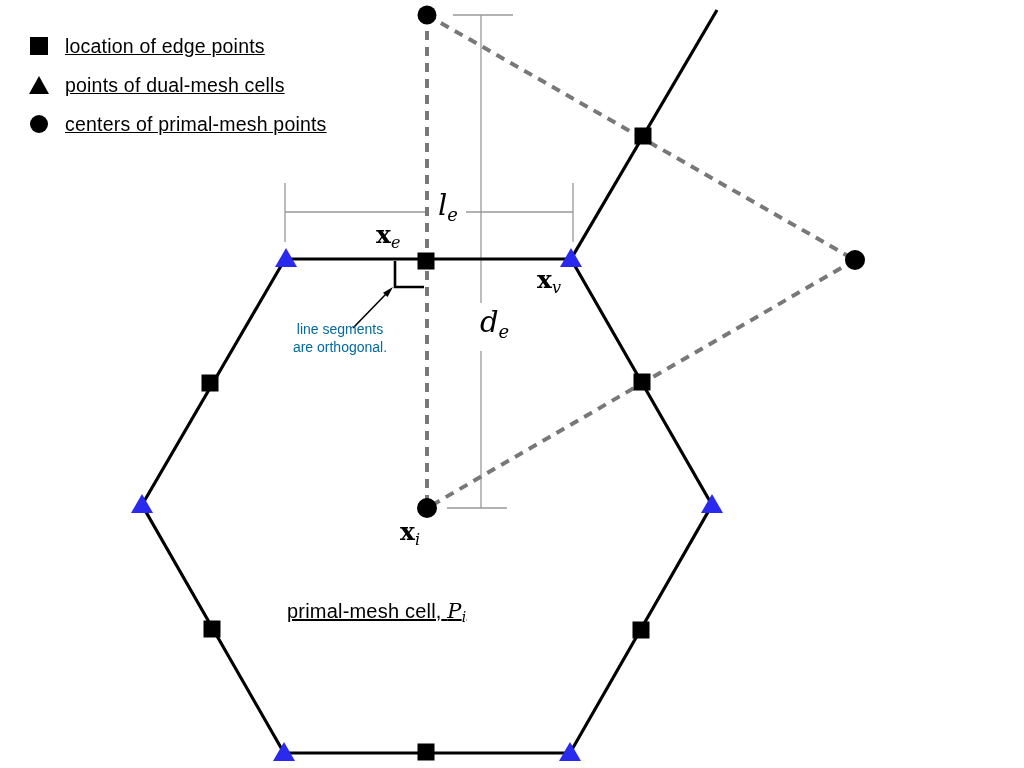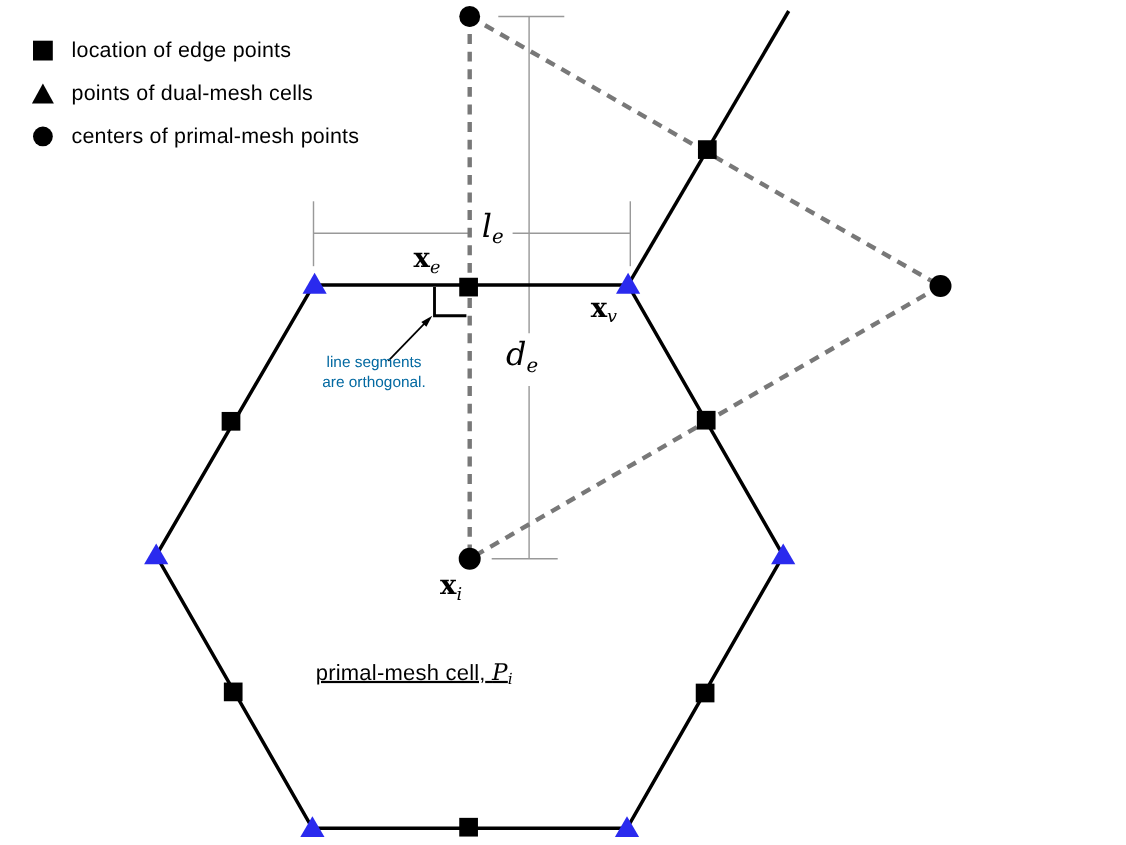--- a/index.html
+++ b/index.html
@@ -40,20 +40,21 @@
   .legend-marker {
     width: 22px;
     display: flex;
     justify-content: center;
     align-items: center;
   }
   .legend-text {
     margin-left: 15px;
     font-size: 19.5px;
     letter-spacing: 0.2px;
+    text-decoration: underline;
   }
   
   .math-bold {
     font-family: "DejaVu Serif", serif;
     font-weight: bold;
     font-style: normal;
   }
   .math-italic {
     font-family: "DejaVu Serif", serif;
     font-style: italic;
@@ -171,21 +172,21 @@
   </div>
 
   <div class="label pt-label" style="left:376px; top:222px;"><span class="math-bold">x</span><sub class="math-sub">e</sub></div>
 
   <div class="label pt-label" style="left:537px; top:267px;"><span class="math-bold">x</span><sub class="math-sub">v</sub></div>
 
   <div class="label pt-label" style="left:400px; top:519px;"><span class="math-bold">x</span><sub class="math-sub">i</sub></div>
 
   <div class="label measure-label" style="left:438px; top:191px;"><span class="math-italic">l</span><sub class="math-sub">e</sub></div>
 
-  <div class="label measure-label" style="left:460px; top:308px;"><span class="math-italic">d</span><sub class="math-sub">e</sub></div>
+  <div class="label measure-label" style="left:480px; top:308px;"><span class="math-italic">d</span><sub class="math-sub">e</sub></div>
 
 
   <div class="label cell-label" style="left:287px; top:601px;text-decoration:underline;"><span>primal-mesh cell,</span><span> </span><span class="math-italic">P</span><sub class="math-sub">i</sub></div>
 
   <div class="note">
     <div>line segments</div>
     <div>are orthogonal.</div>
   </div>
 
 </div>

